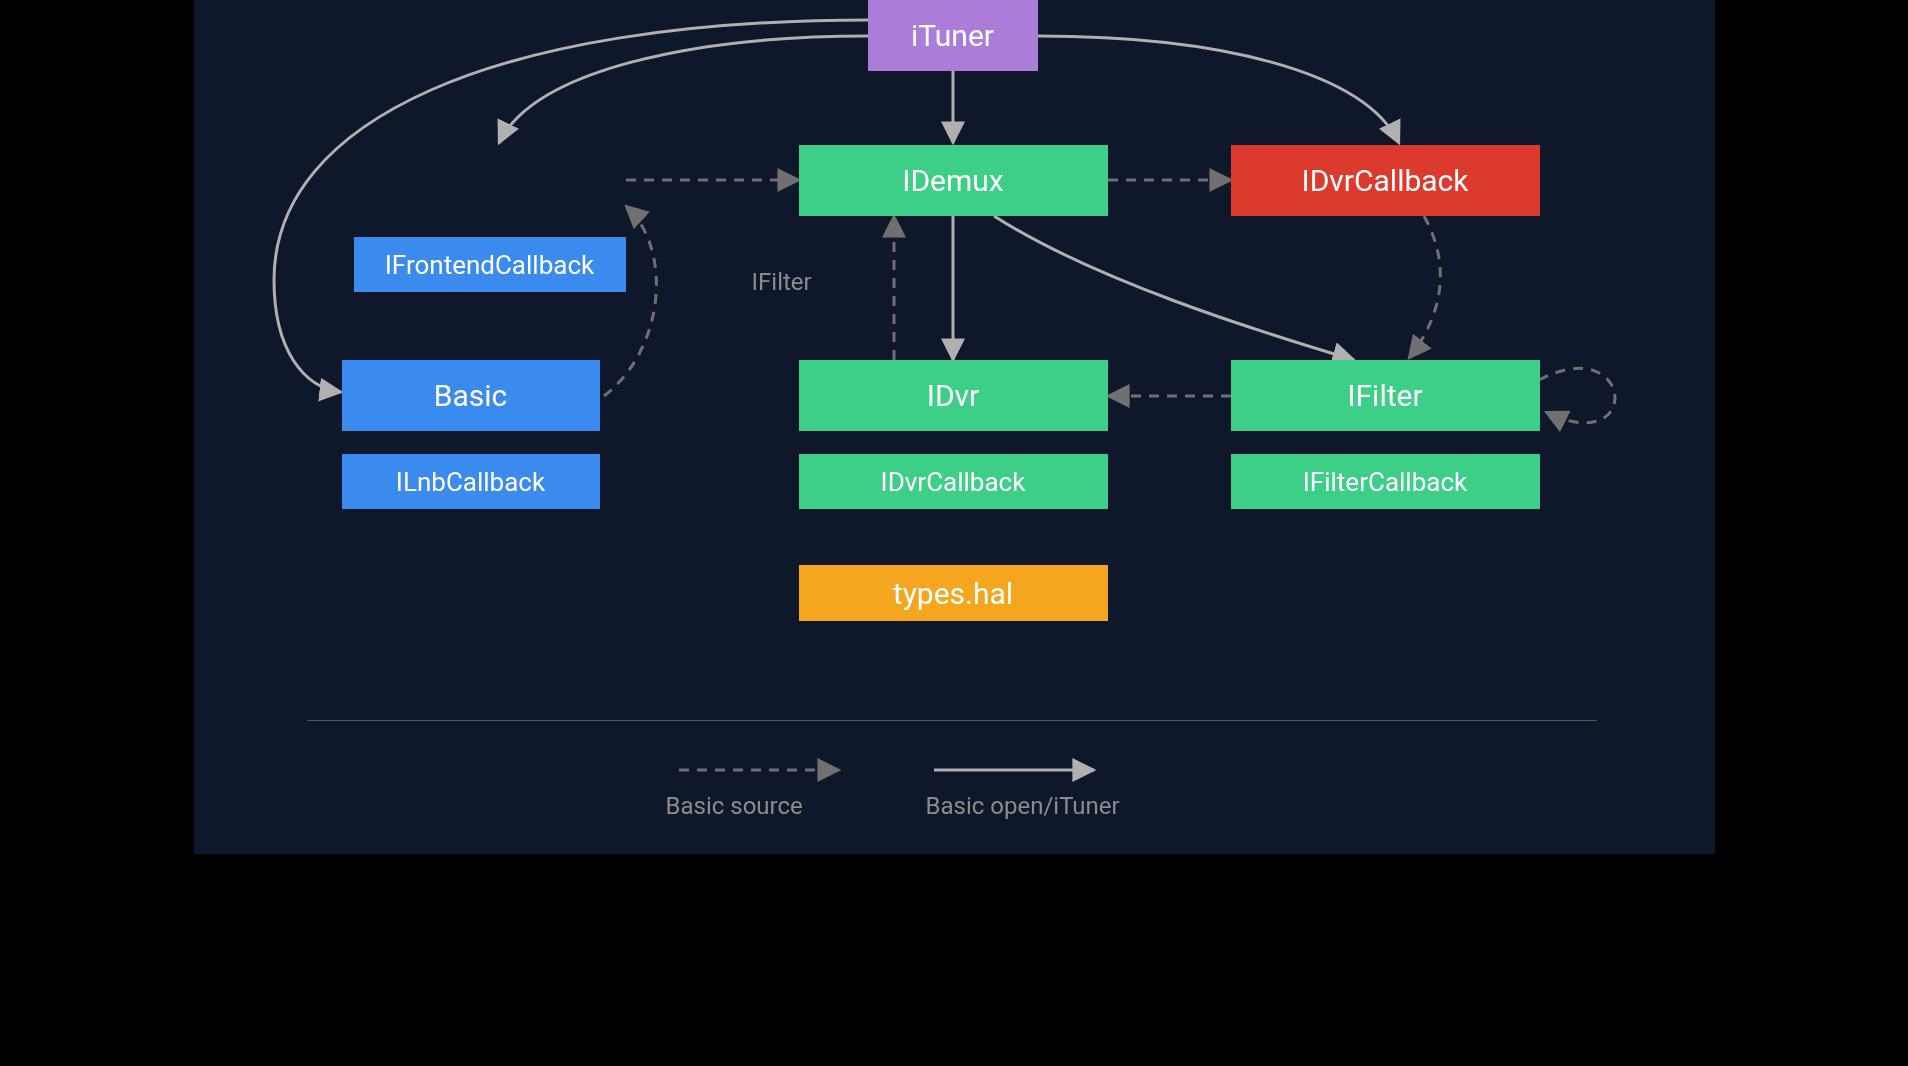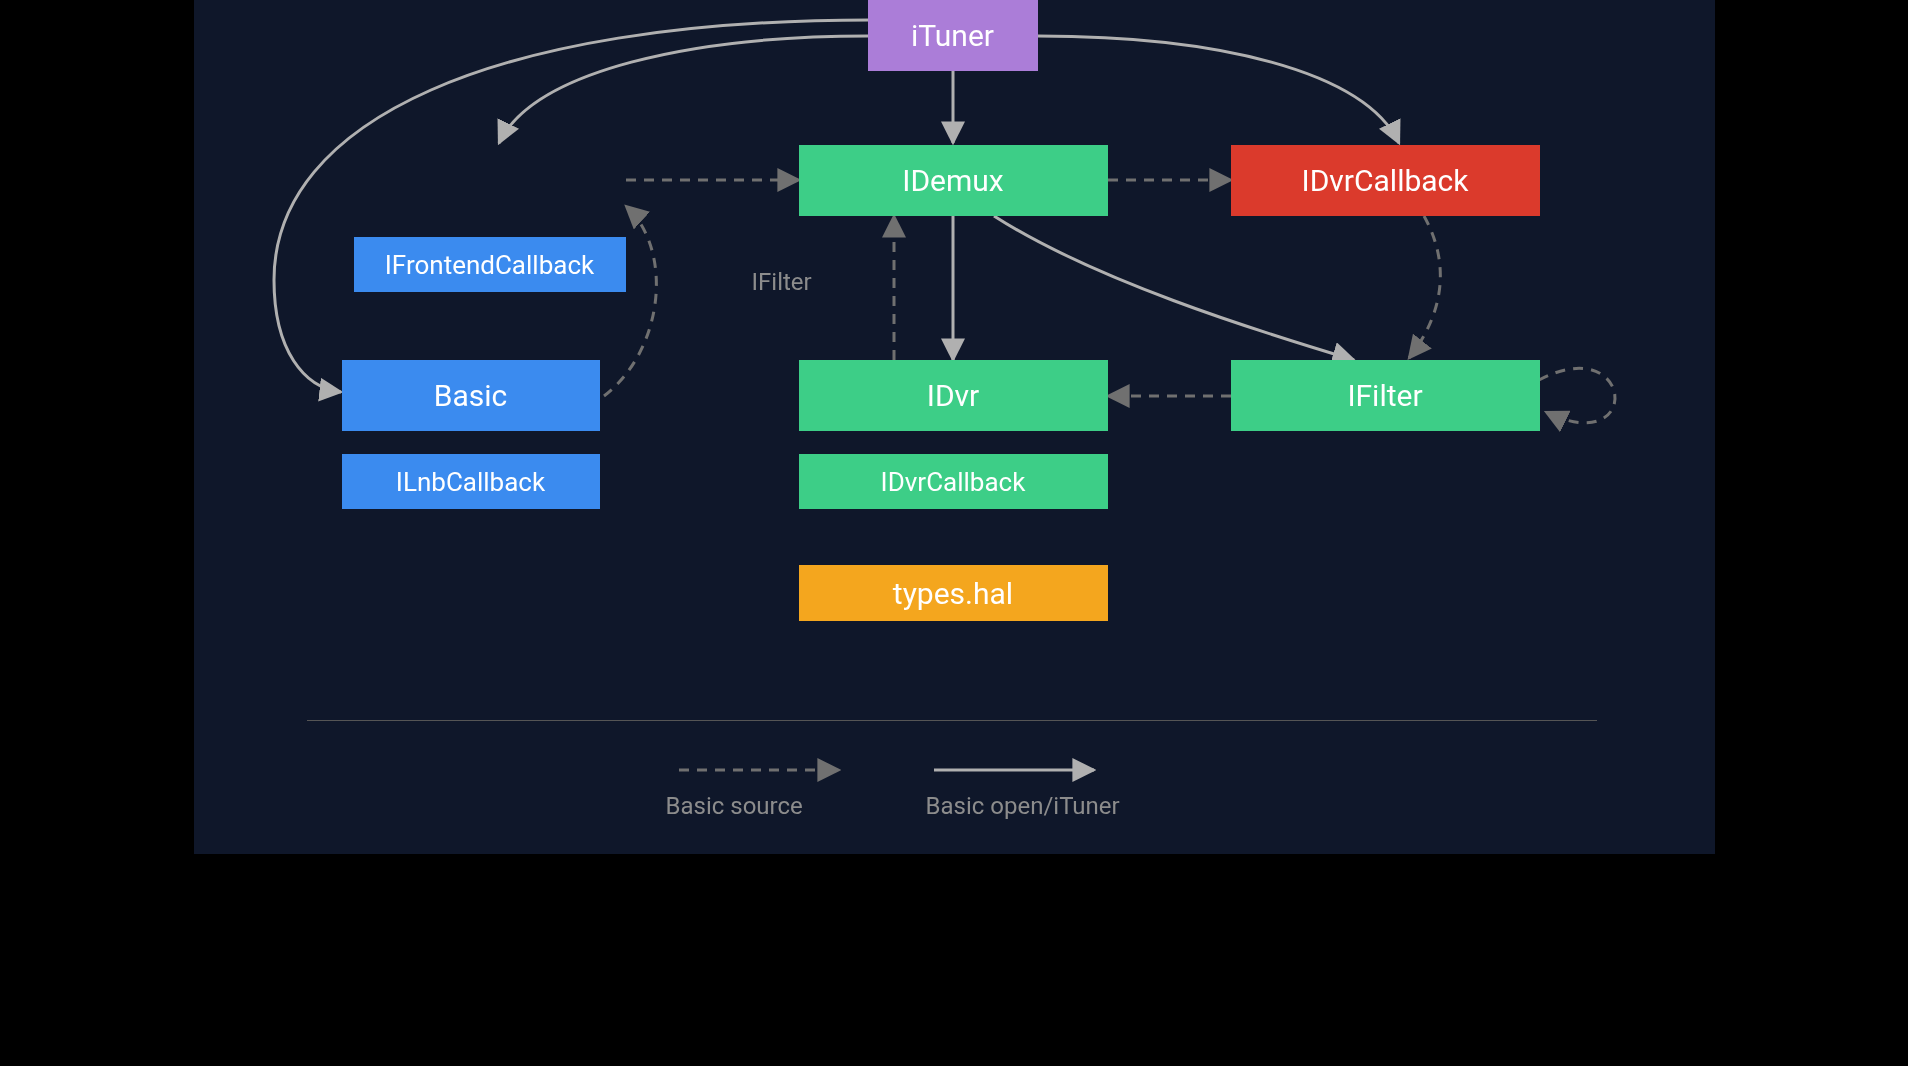--- a/index.html
+++ b/index.html
@@ -112,20 +112,21 @@
   <div class="node blue" style="left:148px; top:454px; width:258px; height:55px; font-size:26px;">ILnbCallback</div>
 
   <div class="node green" style="left:605px; top:360px; width:309px; height:71px;">IDvr</div>
   <div class="node green" style="left:605px; top:454px; width:309px; height:55px; font-size:26px;">IDvrCallback</div>
 
   <div class="node orange" style="left:605px; top:565px; width:309px; height:56px;">types.hal</div>
 
   <div class="node red" style="left:1037px; top:145px; width:309px; height:71px;">IDvrCallback</div>
 
   <div class="node green" style="left:1037px; top:360px; width:309px; height:71px;">IFilter</div>
+  <div class="node green" style="left:1037px; top:454px; width:309px; height:55px; font-size:26px;">IFilterCallback</div>
 
   <div class="label" style="left:558px; top:268px;">IFilter</div>
 
   <div id="legend-line"></div>
   <div class="label" style="left:472px; top:792px;">Basic source</div>
   <div class="label" style="left:732px; top:792px;">Basic open/iTuner</div>
 
 </div>
 
 </body></html>

